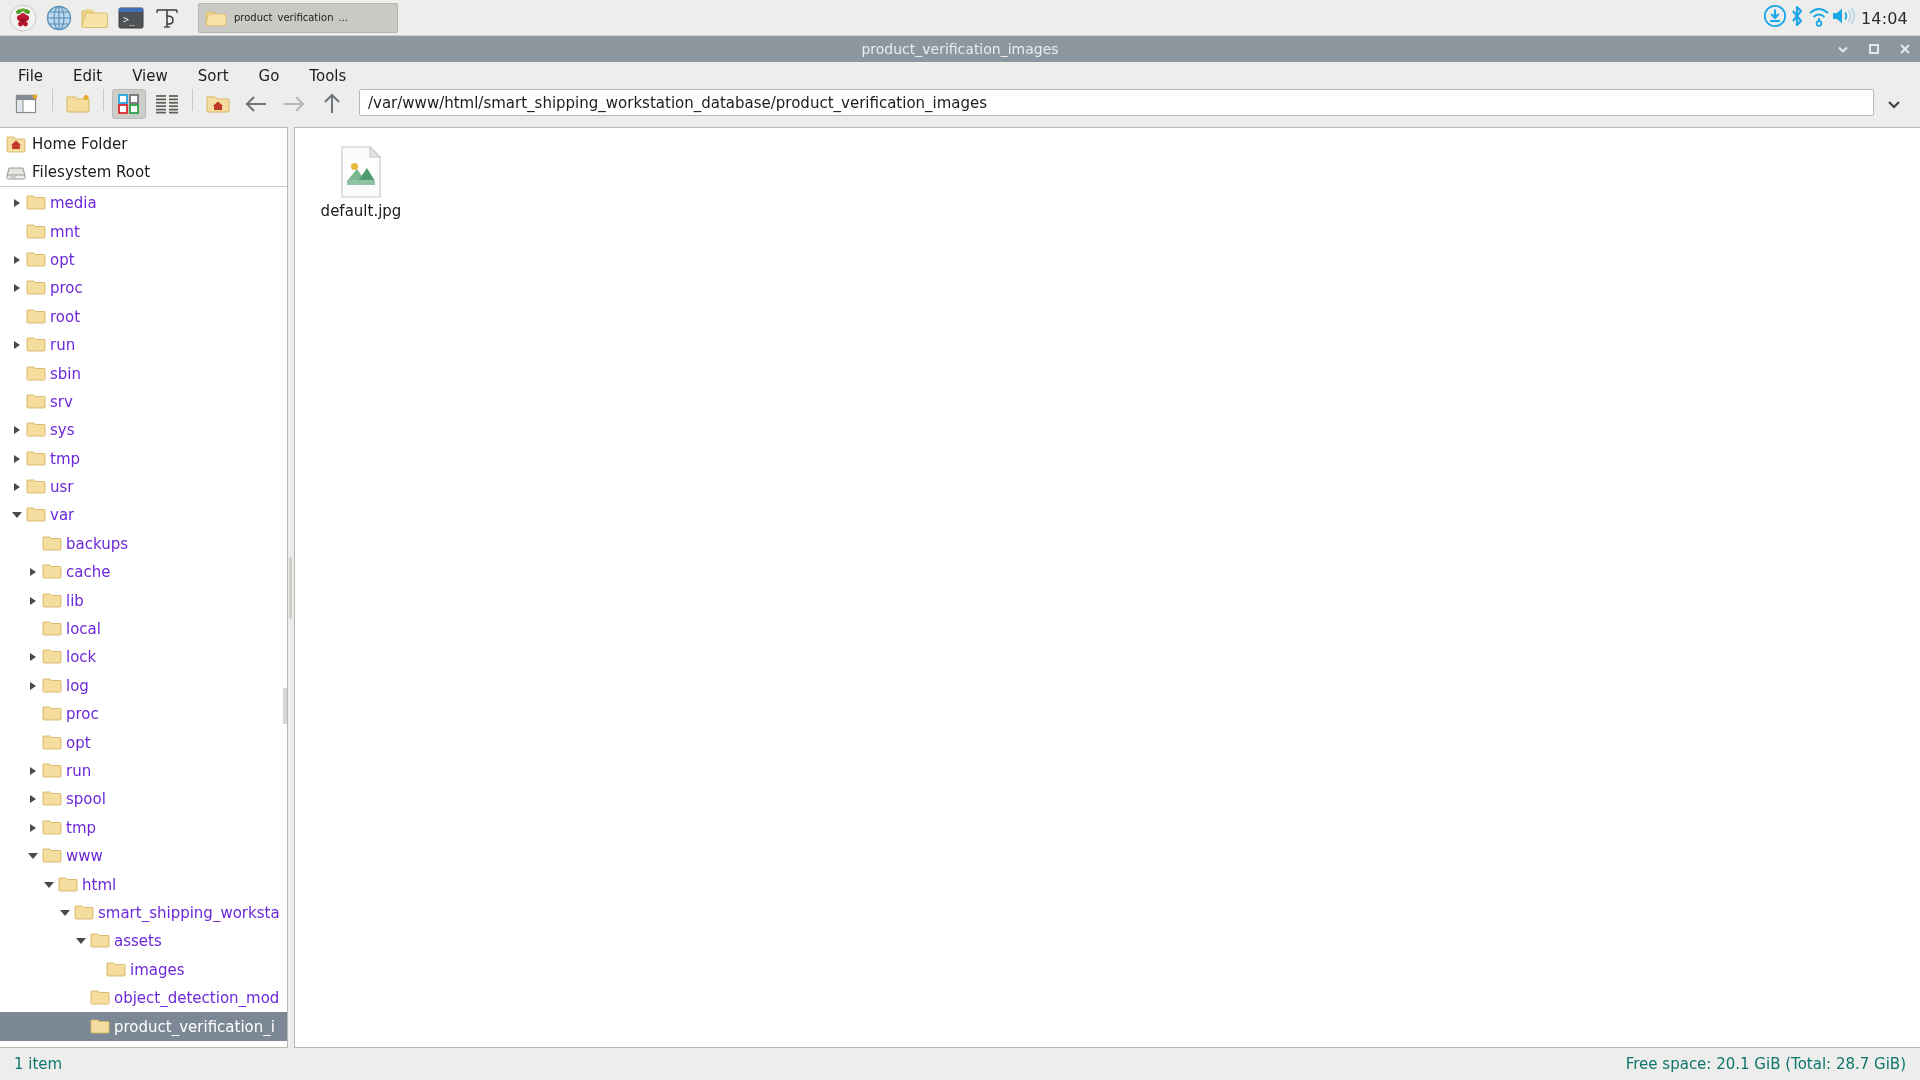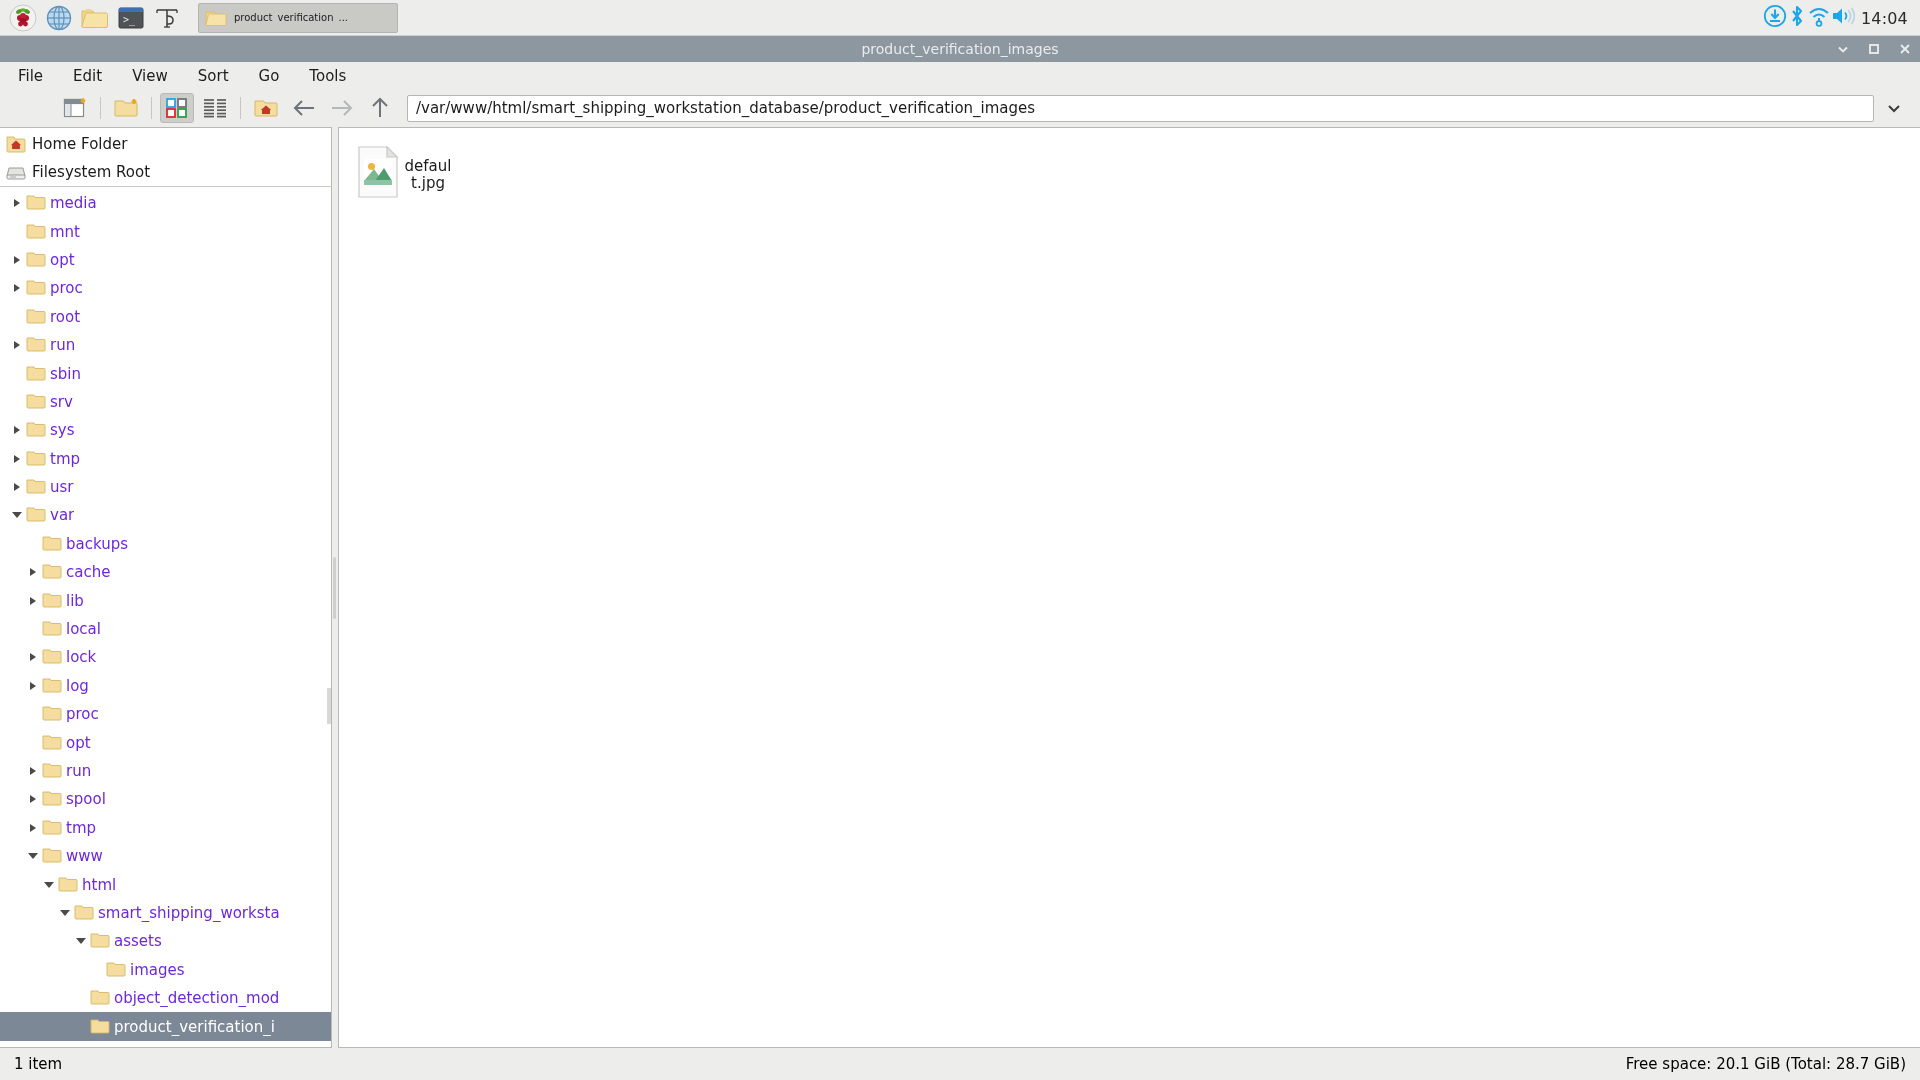--- a/index.html
+++ b/index.html
@@ -79,24 +79,23 @@
     flex: 0 0 auto;
   }
   .menu-item {
     font-size: 15px; color: #1d1d1d;
     padding: 3px 10px; border-radius: 2px;
   }
 
   
   #toolbar {
     height: 38px; background: #ededeb;
-    display: flex; align-items: center;
+    display: flex; 
     padding: 0 8px; gap: 0px;
     flex: 0 0 auto;
-    margin-left: 48px;
   }
   .tool-btn {
     width: 34px; height: 30px;
     display: flex; align-items: center; justify-content: center;
     border-radius: 3px;
     margin: 0 2px;
   }
   .tool-btn.pressed {
     background: #cdcdca;
     border: 1px solid #b9b9b5;
@@ -119,21 +118,21 @@
   #pathdrop {
     width: 36px; height: 30px;
     display: flex; align-items: center; justify-content: center;
     margin-left: 2px;
   }
 
   
   #bodyarea { flex: 1 1 auto; display: flex; min-height: 0; background:#ededeb; }
 
   #sidebar {
-    width: 332px;
+    width: 288px;
     background: #ffffff;
     border: 1px solid #b8b8b5;
     border-left: none;
     display: flex; flex-direction: column;
     position: relative;
     overflow: hidden;
   }
   .places {
     border-bottom: 1px solid #c9c9c6;
     padding-top: 2px;
@@ -197,37 +196,37 @@
     background: #ffffff;
     border: 1px solid #b8b8b5;
     border-right: none;
     padding: 14px 0 0 14px;
     display: flex; flex-wrap: wrap; align-content: flex-start;
     gap: 6px;
     overflow: hidden;
   }
   .file-item {
     width: 104px;
-    display: flex; flex-direction: row; align-items: center;
+    display: flex; flex-direction: column; align-items: center;
     padding: 4px 2px 6px 2px;
     border-radius: 3px;
   }
   .file-icon { width: 52px; height: 52px; display:flex; align-items:center; justify-content:center;}
   .file-name {
     margin-top: 5px; font-size: 15px; color: #1b1b1b;
     text-align: center; line-height: 17px;
     word-break: break-all;
   }
 
   
   #statusbar {
     height: 32px; background: #ededeb;
     display: flex; align-items: center; justify-content: space-between;
     padding: 0 14px;
-    font-size: 15px; color: #000000;
+    font-size: 15px; color: #0f766e;
     flex: 0 0 auto;
   }
 </style>
 </head>
 <body>
 
 <div id="taskbar">
   <div class="tb-launcher">
 
     <div class="tb-icon">

